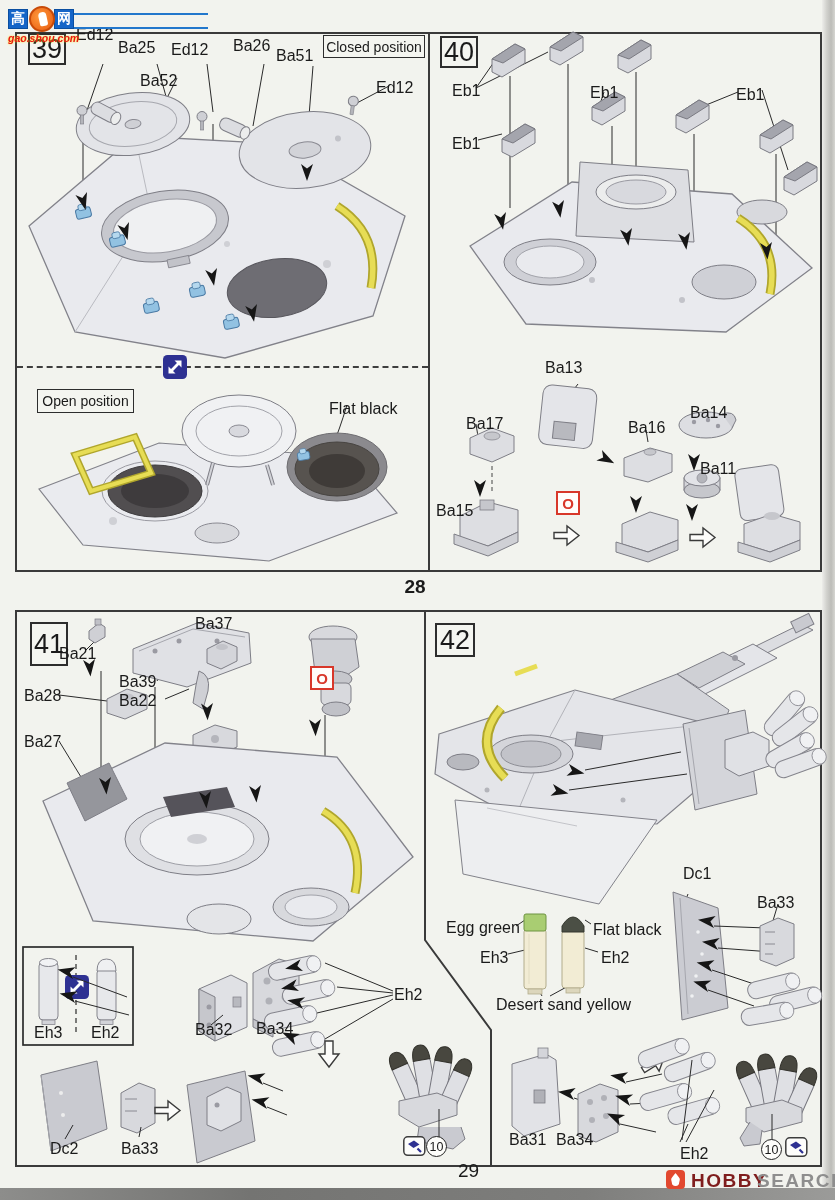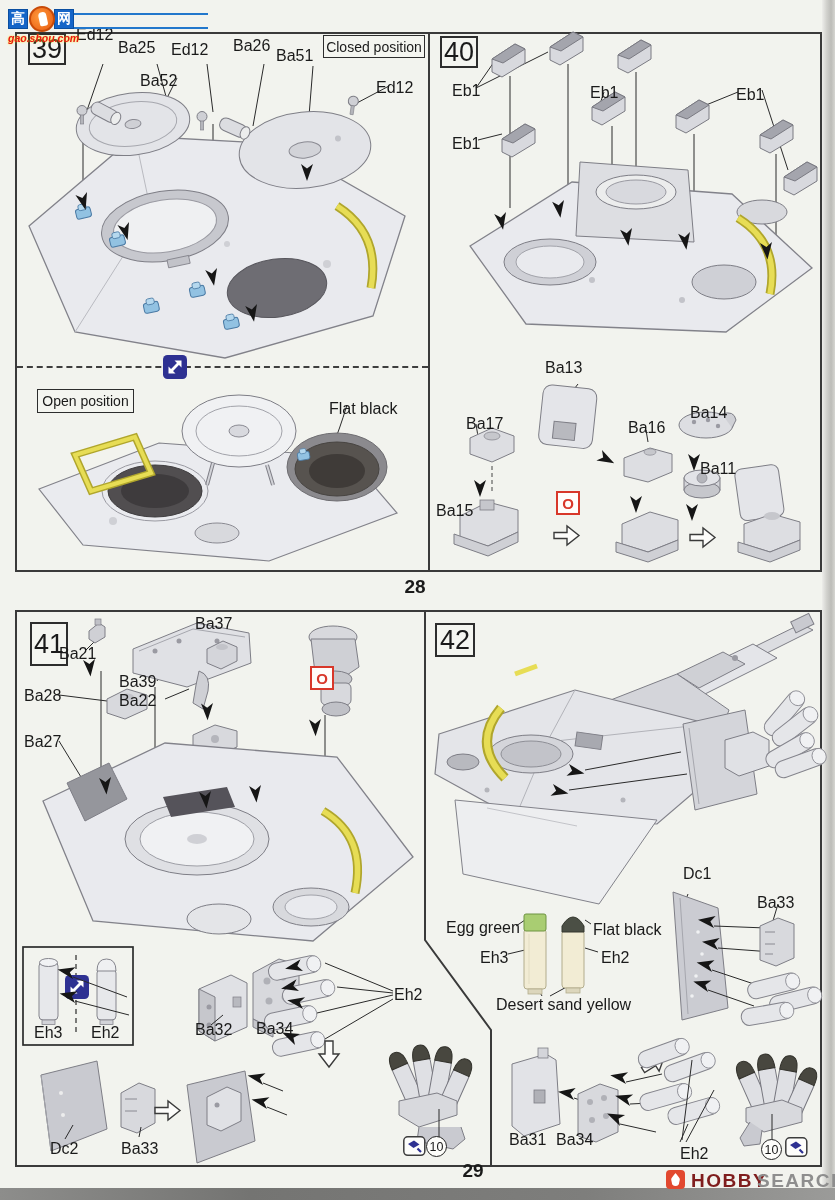--- a/index.html
+++ b/index.html
@@ -571,21 +571,21 @@
   <span class="plabel" style="left:509px;top:1132px">Ba31</span>
   <span class="plabel" style="left:556px;top:1132px">Ba34</span>
   <span class="plabel" style="left:680px;top:1146px">Eh2</span>
   <div class="circle10" style="left:761px;top:1139px">
       <span>10</span>
     </div>
   <svg class="abs" style="left:785px;top:1137px" width="24" height="22">
       <use href="#glue"></use>
     </svg>
 
-  <span class="plabel" style="left:458px;top:1161px;width:30px;text-align:center;font-size:19px;font-weight:bold">29</span>
+  <span class="plabel" style="left:458px;top:1161px;width:30px;font-size:19px;font-weight:normal">29</span>
 
   <div class="flame"></div>
   <span class="brand hobby" style="left:691px;top:1170px">HOBBY</span>
   <span class="brand search" style="left:757px;top:1170px">SEARCH</span>
 
   <div class="wm">
     <div class="wmline" style="left:60px;top:7px;width:140px"></div>
     <div class="wmline" style="left:60px;top:21px;width:140px"></div>
     <div class="wmbox" style="left:0">
         <span>高</span>

